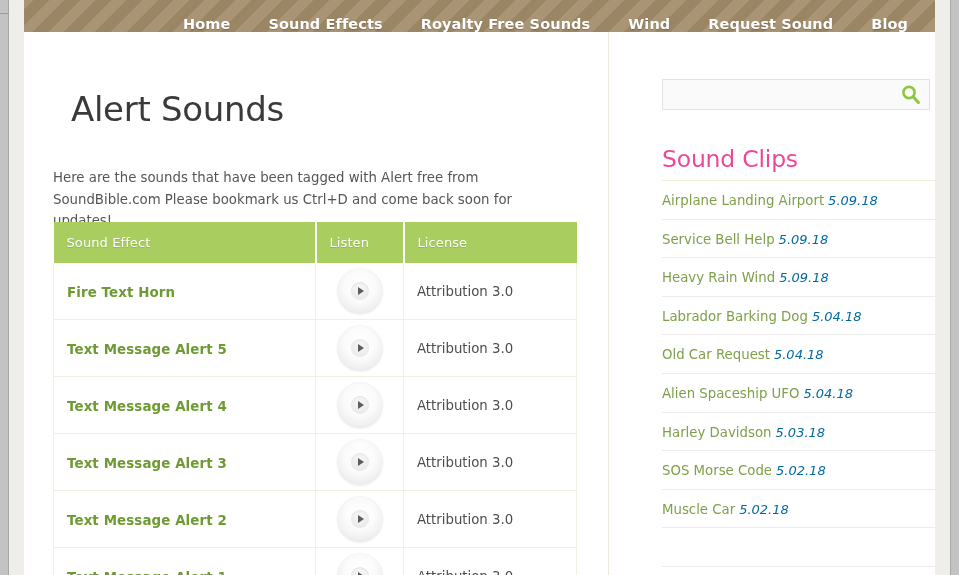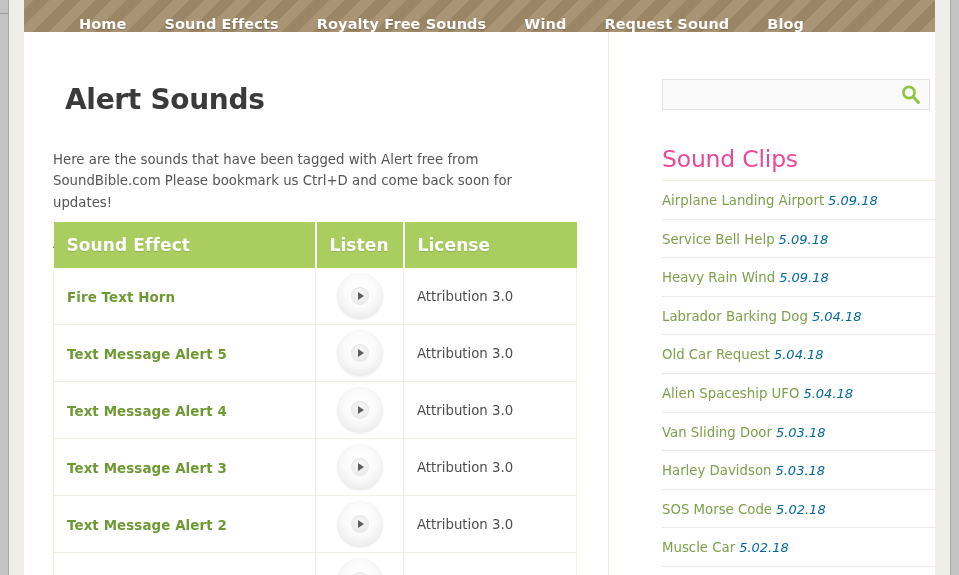--- a/index.html
+++ b/index.html
@@ -75,20 +75,21 @@
     );
     overflow: hidden;
   }
   #topnav ul {
     list-style: none;
     margin: 8px;
     padding: 0 0 0 28px;
     display: flex;
     align-items: center;
     height: 32px;
+    justify-content: flex-end;
   }
   #topnav li {
     margin: 0;
   }
   #topnav a {
     display: block;
     padding: 0 19px;
     color: #ffffff;
     text-decoration: none;
     font-size: 14.5px;
@@ -116,24 +117,24 @@
   #sidebar-col {
     position: absolute;
     left: 585px; top: 32px;
     width: 326px;
     height: 543px;
     background: #ffffff;
   }
 
   
   .page-title {
-    margin: 12px;
+    margin: 18px;
     padding: 41px 0 0 29px;
-    font-size: 28px;
-    font-weight: bold;
+    font-size: 34px;
+    font-weight: normal;
     color: #3a3a3a;
     letter-spacing: -0.3px;
     line-height: 1.1;
   }
   .intro {
     margin: 0;
     padding: 21px 40px 0 29px;
     font-size: 13.3px;
     color: #555555;
     line-height: 1.62;
@@ -147,22 +148,22 @@
     position: absolute;
     left: 29px;
     top: 190px;
     width: 523px;
     border-collapse: collapse;
     table-layout: fixed;
   }
   #sounds-table th {
     background: #a9ce5f;
     color: #ffffff;
-    font-size: 17px;
-    font-weight: bold;
+    font-size: 13px;
+    font-weight: normal;
     text-align: left;
     padding: 13px 0 13px 13px;
     border-right: 2px solid #ffffff;
     text-shadow: 0 1px 1px rgba(0,0,0,0.14);
     letter-spacing: 0.1px;
   }
   #sounds-table th:last-child { border-right: none; }
   #sounds-table td {
     border: 1px solid #edf1e2;
     border-top: none;
@@ -425,21 +426,20 @@
       <h2 class="sidebar-heading">Sound Clips</h2>
       <div class="sidebar-rule"></div>
 
       <ul id="clip-list">
           <li><a href="#"><span>Airplane Landing Airport</span><span class="clip-date">5.09.18</span></a></li>
           <li><a href="#"><span>Service Bell Help</span><span class="clip-date">5.09.18</span></a></li>
           <li><a href="#"><span>Heavy Rain Wind</span><span class="clip-date">5.09.18</span></a></li>
           <li><a href="#"><span>Labrador Barking Dog</span><span class="clip-date">5.04.18</span></a></li>
           <li><a href="#"><span>Old Car Request</span><span class="clip-date">5.04.18</span></a></li>
           <li><a href="#"><span>Alien Spaceship UFO</span><span class="clip-date">5.04.18</span></a></li>
-          <li><a href="#"><span>Van Sliding Door</span><span class="clip-date">5.03.18</span></a></li>
           <li><a href="#"><span>Harley Davidson</span><span class="clip-date">5.03.18</span></a></li>
           <li><a href="#"><span>SOS Morse Code</span><span class="clip-date">5.02.18</span></a></li>
           <li><a href="#"><span>Muscle Car</span><span class="clip-date">5.02.18</span></a></li>
           <li></li>
         </ul>
 
     </aside>
 
   </div>
 </div>

